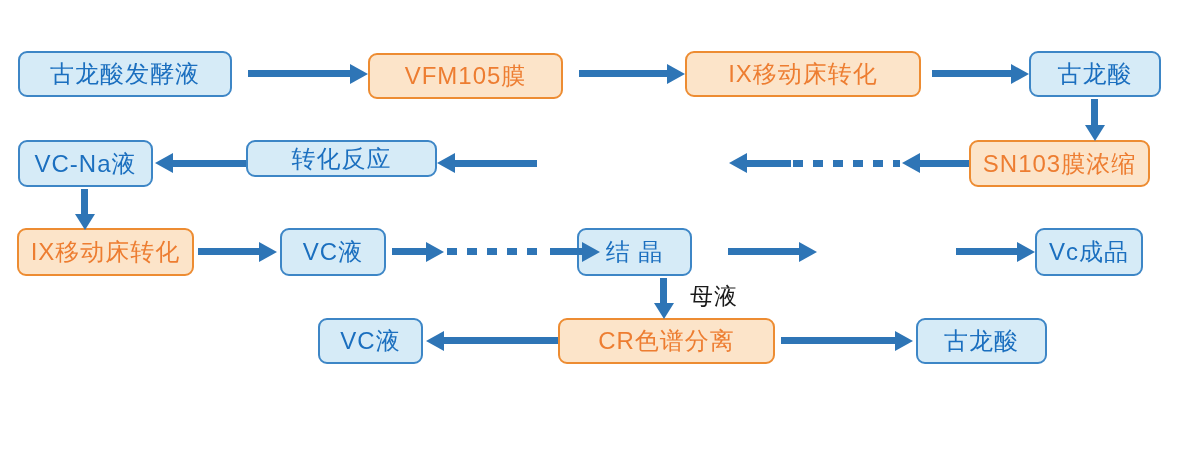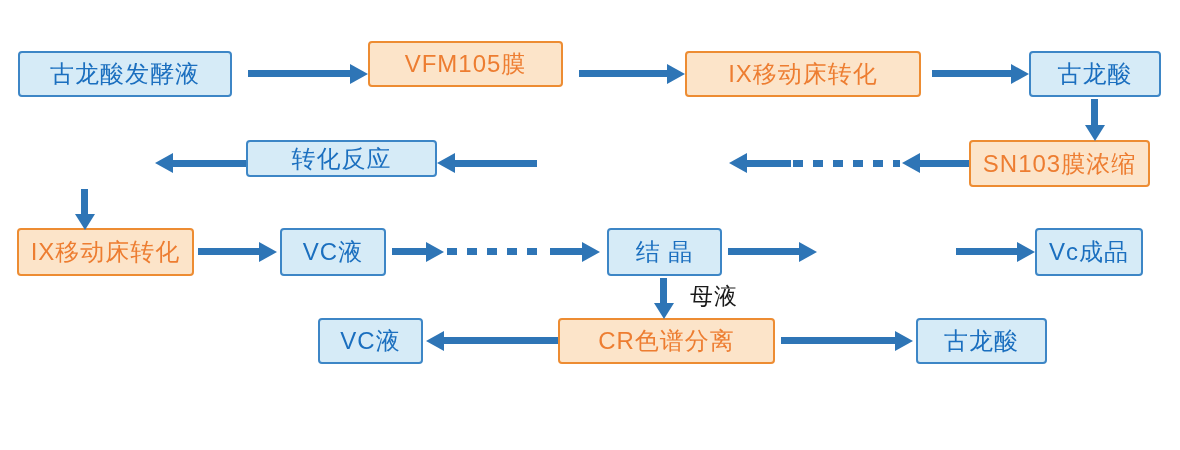--- a/index.html
+++ b/index.html
@@ -7,21 +7,21 @@
     position:relative;
     width:1180px;height:450px;
     background:#ffffff;
     font-family:"Liberation Sans","DejaVu Sans",sans-serif;
     overflow:hidden;
   }
   .node{
     position:absolute;
     box-sizing:border-box;
     display:flex;align-items:center;justify-content:center;
-    border-radius:4px;
+    border-radius:9px;
     font-size:24px;
     letter-spacing:1px;
     white-space:nowrap;
   }
   .node.blue{
     background:var(--blue-fill,#D6EBF7);
     border:2px solid var(--blue-border,#3D86C6);
     color:var(--blue-text,#1B6FBF);
   }
   .node.orange{
@@ -56,30 +56,31 @@
     color:var(--label-text,#1A1A1A);
     letter-spacing:1px;
   }
 </style>
 </head>
 <body>
 
 <div id="canvas">
 
   <div class="node blue" style="left:18px;  top:51px; width:214px; height:46px">古龙酸发酵液</div>
-  <div class="node orange" style="left:368px; top:41px; width:195px; height:46px">VFM105膜</div>
+  <div class="node orange" style="left:368px; top:53px; width:195px; height:46px">VFM105膜</div>
   <div class="node orange" style="left:685px; top:51px; width:236px; height:46px">IX移动床转化</div>
   <div class="node blue" style="left:1029px;top:51px; width:132px; height:46px">古龙酸</div>
 
   <div class="node orange" style="left:969px; top:140px; width:181px; height:47px">SN103膜浓缩</div>
   <div class="node blue" style="left:246px; top:140px; width:191px; height:37px">转化反应</div>
+  <div class="node blue" style="left:18px;  top:140px; width:135px; height:47px">VC-Na液</div>
 
   <div class="node orange" style="left:17px;  top:228px; width:177px; height:48px">IX移动床转化</div>
   <div class="node blue" style="left:280px; top:228px; width:106px; height:48px">VC液</div>
-  <div class="node blue" style="left:607px; top:228px; width:115px; height:48px">结 晶</div>
+  <div class="node blue" style="left:577px; top:228px; width:115px; height:48px">结 晶</div>
   <div class="node blue" style="left:1035px;top:228px; width:108px; height:48px">Vc成品</div>
 
   <div class="node blue" style="left:318px; top:318px; width:105px; height:46px">VC液</div>
   <div class="node orange" style="left:558px; top:318px; width:217px; height:46px">CR色谱分离</div>
   <div class="node blue" style="left:916px; top:318px; width:131px; height:46px">古龙酸</div>
 
   <div class="hline" style="left:248px; top:70px; width:104px"></div>
   <div class="head-right" style="left:350px; top:64px"></div>
 
   <div class="hline" style="left:579px; top:70px; width:90px"></div>

